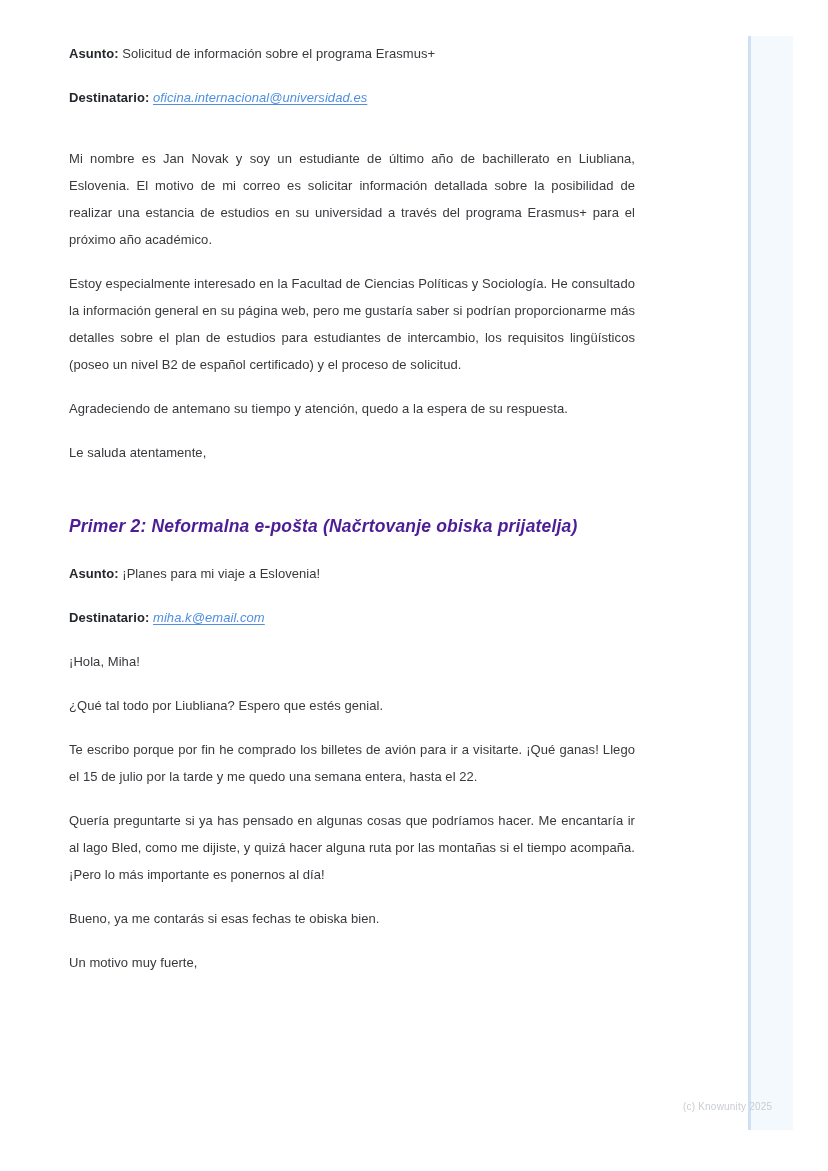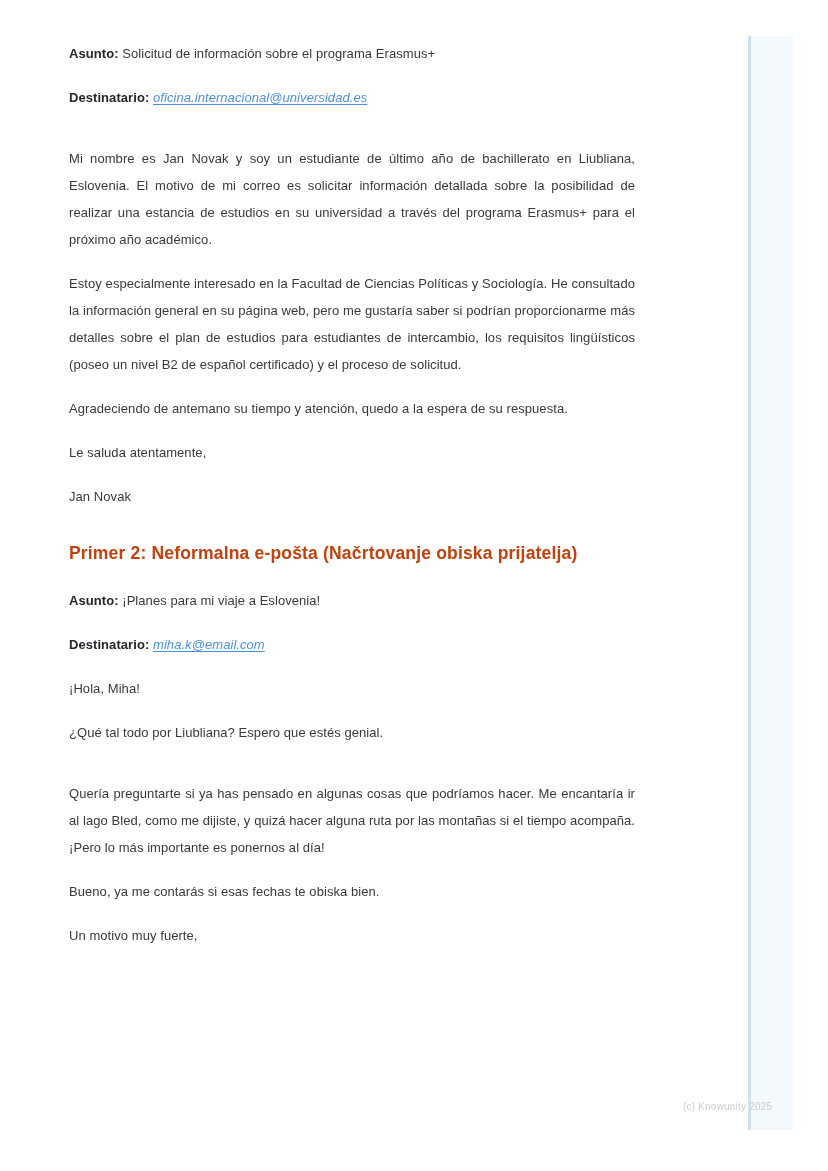--- a/index.html
+++ b/index.html
@@ -60,26 +60,27 @@
 
   .maillink {
     color: #4f8fe0;
     text-decoration: underline;
     text-underline-offset: 2px;
     cursor: pointer;
     font-style: italic;
   }
 
   .section-heading {
-    color: #c2410c;
+    color: #4c1d95;
     font-size: 17.5px;
     font-weight: 600;
     line-height: 26px;
     margin: 0;
     letter-spacing: 0.01em;
+    font-style: italic;
   }
 
   
   .watermark {
     position: absolute;
     left: 683px;
     top: 1101px;
     font-size: 10px;
     color: #c9cdd3;
     letter-spacing: 0.02em;
@@ -121,21 +122,20 @@
   <div class="spacer-17"></div>
 
   <p class="para">Agradeciendo de antemano su tiempo y atención, quedo a la espera de su respuesta.</p>
 
   <div class="spacer-17"></div>
 
   <p class="para nowrap">Le saluda atentamente,</p>
 
   <div class="spacer-17"></div>
 
-  <p class="para nowrap">Jan Novak</p>
 
   <div class="spacer-30"></div>
 
   <h2 class="section-heading">Primer 2: Neformalna e-pošta (Načrtovanje obiska prijatelja)</h2>
 
   <div class="spacer-21"></div>
 
   <p class="para nowrap">
     <span class="label">Asunto:</span><span> ¡Planes para mi viaje a Eslovenia!</span>
   </p>
@@ -150,20 +150,21 @@
   <div class="spacer-17"></div>
 
   <p class="para nowrap">¡Hola, Miha!</p>
 
   <div class="spacer-17"></div>
 
   <p class="para nowrap">¿Qué tal todo por Liubliana? Espero que estés genial.</p>
 
   <div class="spacer-17"></div>
 
+  <p class="para">Te escribo porque por fin he comprado los billetes de avión para ir a visitarte. ¡Qué ganas! Llego el 15 de julio por la tarde y me quedo una semana entera, hasta el 22.</p>
 
   <div class="spacer-17"></div>
 
   <p class="para">Quería preguntarte si ya has pensado en algunas cosas que podríamos hacer. Me encantaría ir al lago Bled, como me dijiste, y quizá hacer alguna ruta por las montañas si el tiempo acompaña. ¡Pero lo más importante es ponernos al día!</p>
 
   <div class="spacer-17"></div>
 
   <p class="para nowrap">Bueno, ya me contarás si esas fechas te obiska bien.</p>
 
   <div class="spacer-17"></div>

